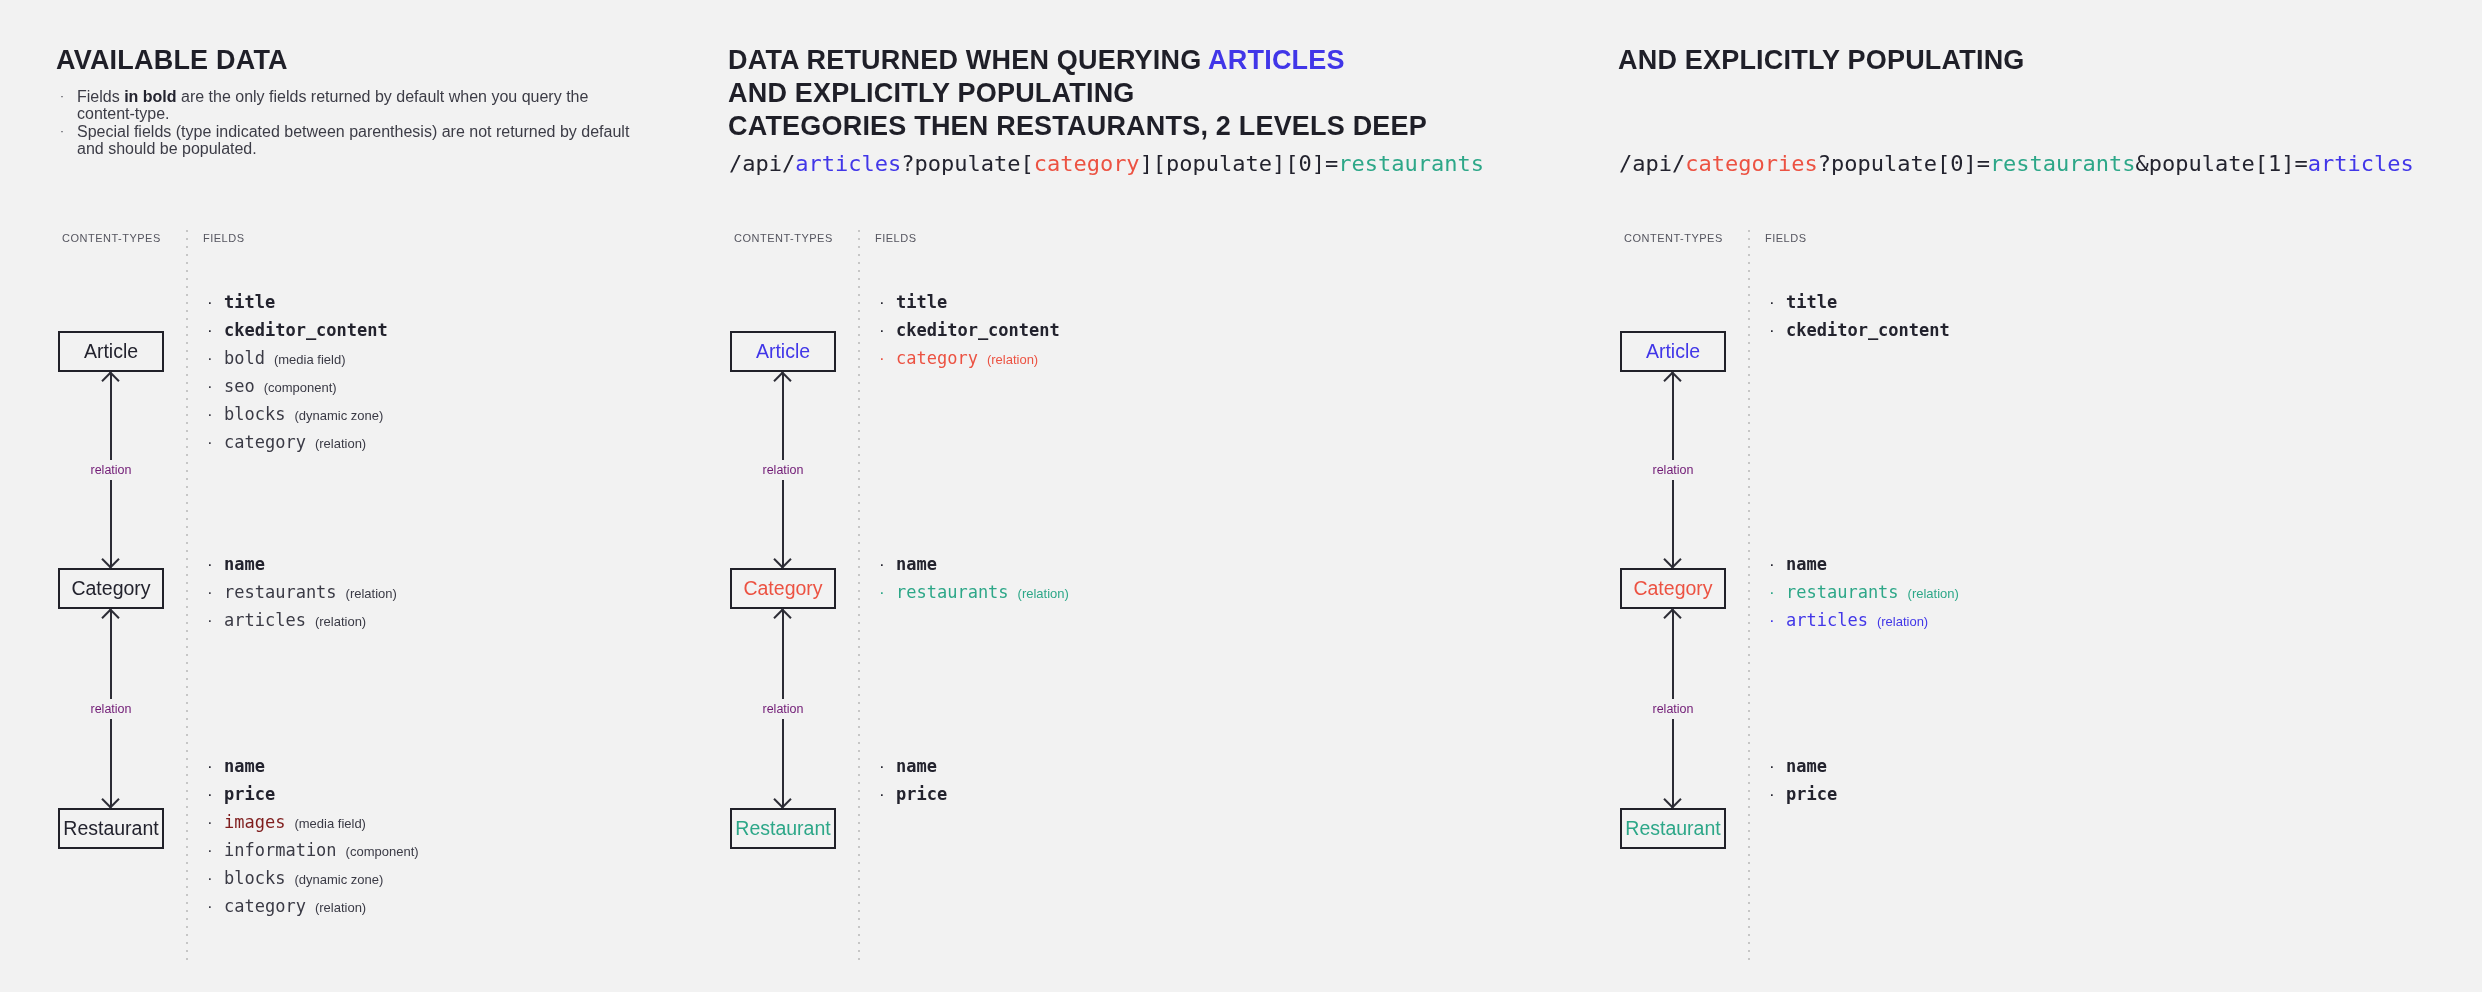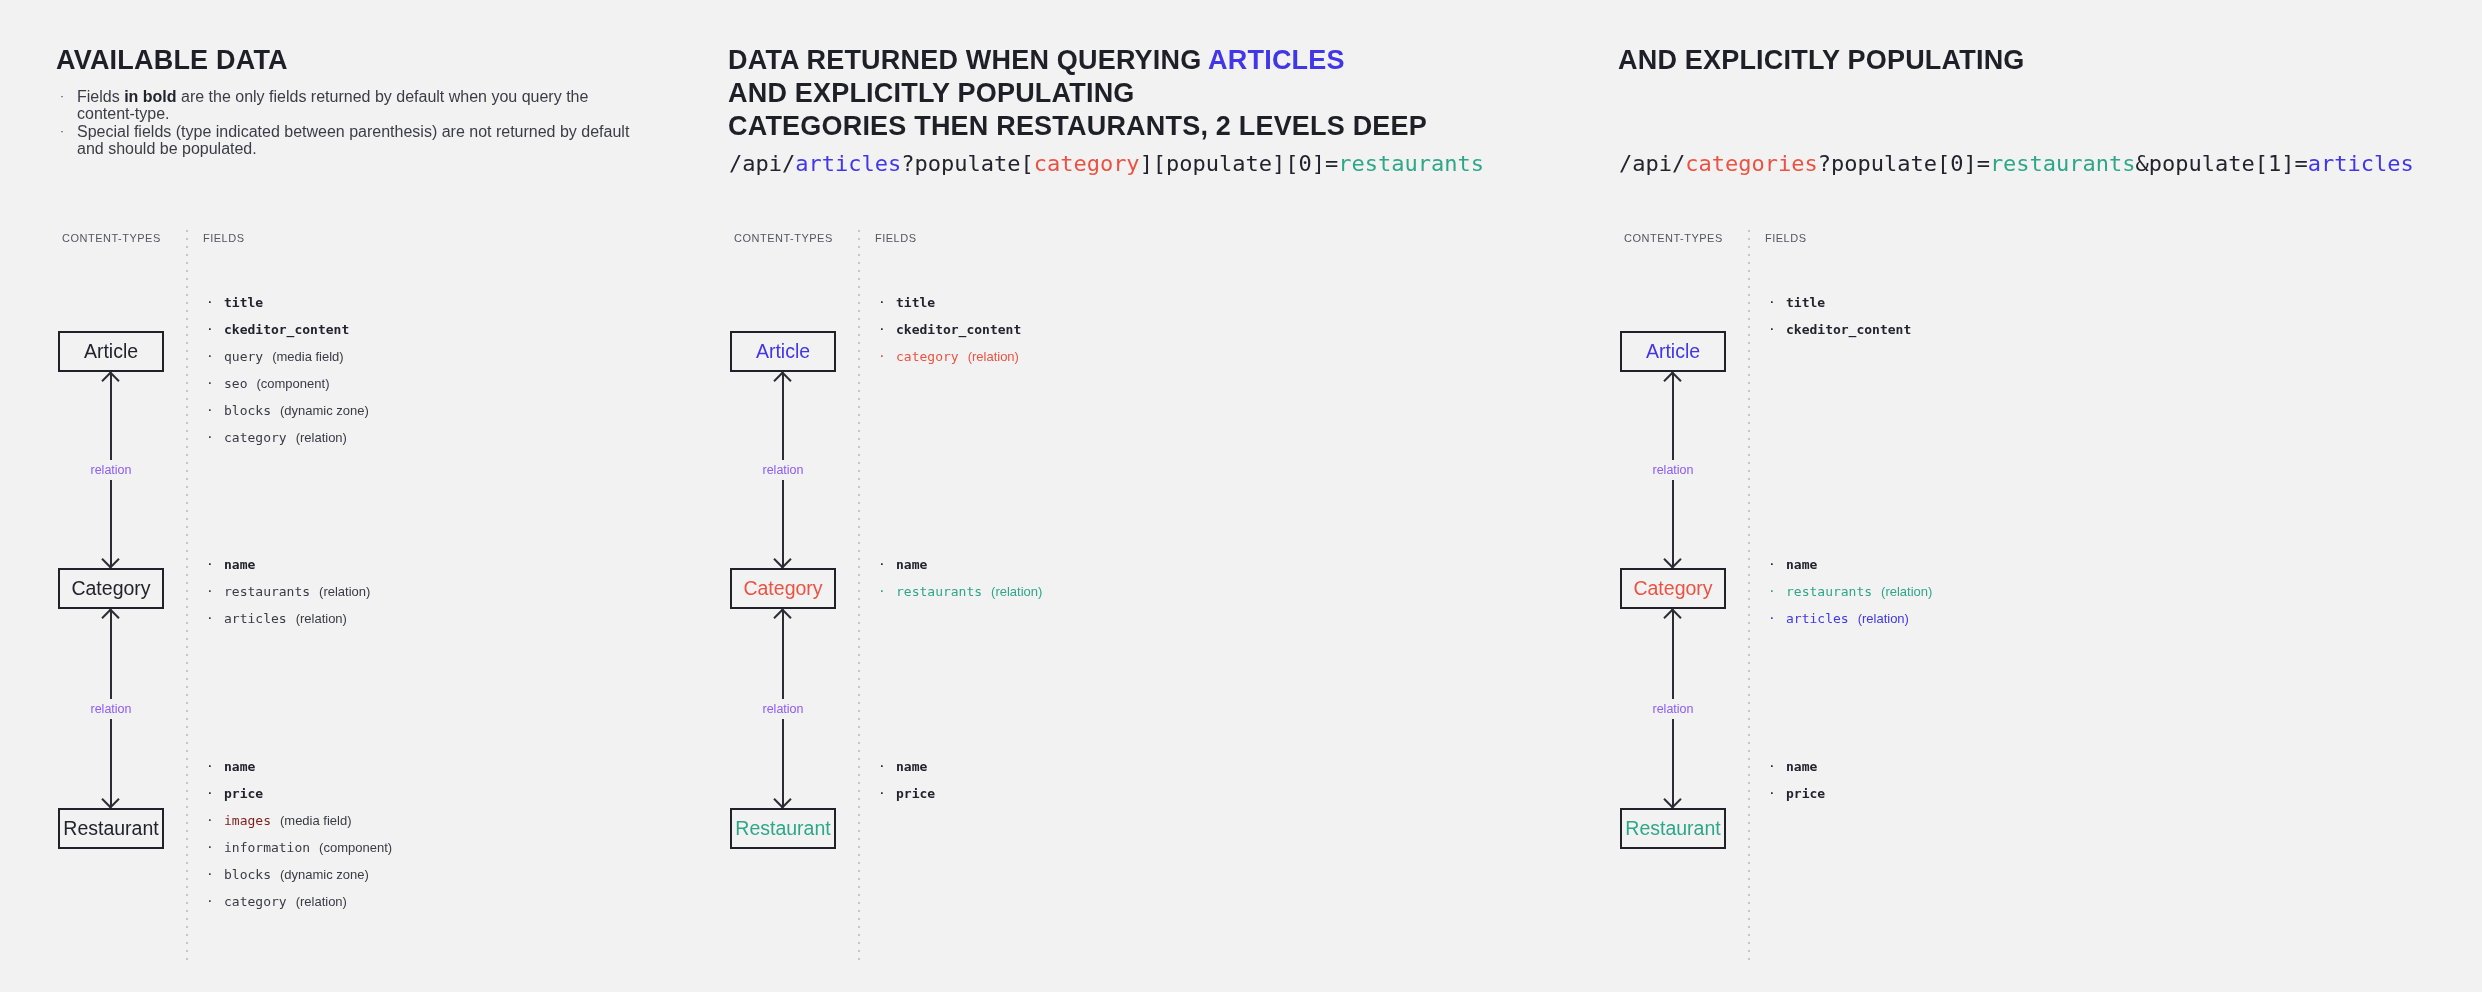--- a/index.html
+++ b/index.html
@@ -21,30 +21,30 @@
   .code-line { position:absolute; left:17px; top:106px; white-space:pre; font-family:"DejaVu Sans Mono", monospace; font-size:22px; line-height:28px; color:#2a2a35; }
   .diagram { position:absolute; left:0; top:188px; width:100%; height:745px; }
   .col-label { position:absolute; top:0; font-size:11px; letter-spacing:0.5px; color:#55555f; }
   .divider { position:absolute; top:-2px; height:730px; width:2px;
     background-image:repeating-linear-gradient(to bottom, #c6c6c6 0 2px, transparent 2px 8px); }
   .ct-box { position:absolute; left:18px; width:106px; height:41px; border:2px solid #212129;
     display:flex; align-items:center; justify-content:center; font-size:19.5px; background:#f2f2f2; }
   .fields { position:absolute; left:167px; }
   .field-line { display:flex; align-items:baseline; margin-bottom:7px; }
   .field-bullet { flex:0 0 17px; font-size:17px; }
-  .field-name { font-family:"DejaVu Sans Mono", monospace; font-size:13px; }
+  .field-name { font-family:"DejaVu Sans Mono", monospace; font-size:17px; }
   .field-name.bold { font-weight:700; }
   .field-ann { font-family:"Liberation Sans", sans-serif; font-size:13px; margin-left:9px; }
   .arrow { position:absolute; left:60px; width:22px; }
   .arrow-line { position:absolute; left:10px; top:2px; bottom:2px; width:2px; background:#2c2c35; }
   .chev { position:absolute; width:13px; height:13px; left:4px; }
   .chev-up { top:2px; border-top:2.5px solid #2c2c35; border-left:2.5px solid #2c2c35; transform:rotate(45deg); }
   .chev-down { bottom:2px; border-right:2.5px solid #2c2c35; border-bottom:2.5px solid #2c2c35; transform:rotate(45deg); }
   .relation-label { position:absolute; top:50%; left:50%; transform:translate(-50%,-50%);
-    background:#f2f2f2; padding:3px 6px; font-size:12.5px; color:#8b5cf6; white-space:nowrap;text-align:right; }
+    background:#f2f2f2; padding:3px 6px; font-size:12.5px; color:#701a75; white-space:nowrap;text-align:right; }
 </style>
 </head>
 <body>
 
 <div class="canvas">
     <div class="panel" style="left: 40px; width: 660px;">
       <div class="panel-title">
         <div class="title-line"><span class="title-seg">AVAILABLE DATA</span></div>
       </div>
       <div class="notes">
@@ -69,21 +69,21 @@
           <div class="field-line">
             <span class="field-bullet" style="color: rgb(35, 35, 46);">·</span>
             <span class="field-name bold" style="color: rgb(35, 35, 46);">title</span>
           </div>
           <div class="field-line">
             <span class="field-bullet" style="color: rgb(35, 35, 46);">·</span>
             <span class="field-name bold" style="color: rgb(35, 35, 46);">ckeditor_content</span>
           </div>
           <div class="field-line">
             <span class="field-bullet" style="color: rgb(58, 58, 69);">·</span>
-            <span class="field-name" style="color: rgb(58, 58, 69);">query</span>
+            <span class="field-name" style="color: rgb(58, 58, 69);">bold</span>
             <span class="field-ann" style="color: rgb(58, 58, 69);">(media field)</span>
           </div>
           <div class="field-line">
             <span class="field-bullet" style="color: rgb(58, 58, 69);">·</span>
             <span class="field-name" style="color: rgb(58, 58, 69);">seo</span>
             <span class="field-ann" style="color: rgb(58, 58, 69);">(component)</span>
           </div>
           <div class="field-line">
             <span class="field-bullet" style="color: rgb(58, 58, 69);">·</span>
             <span class="field-name" style="color: rgb(58, 58, 69);">blocks</span>

